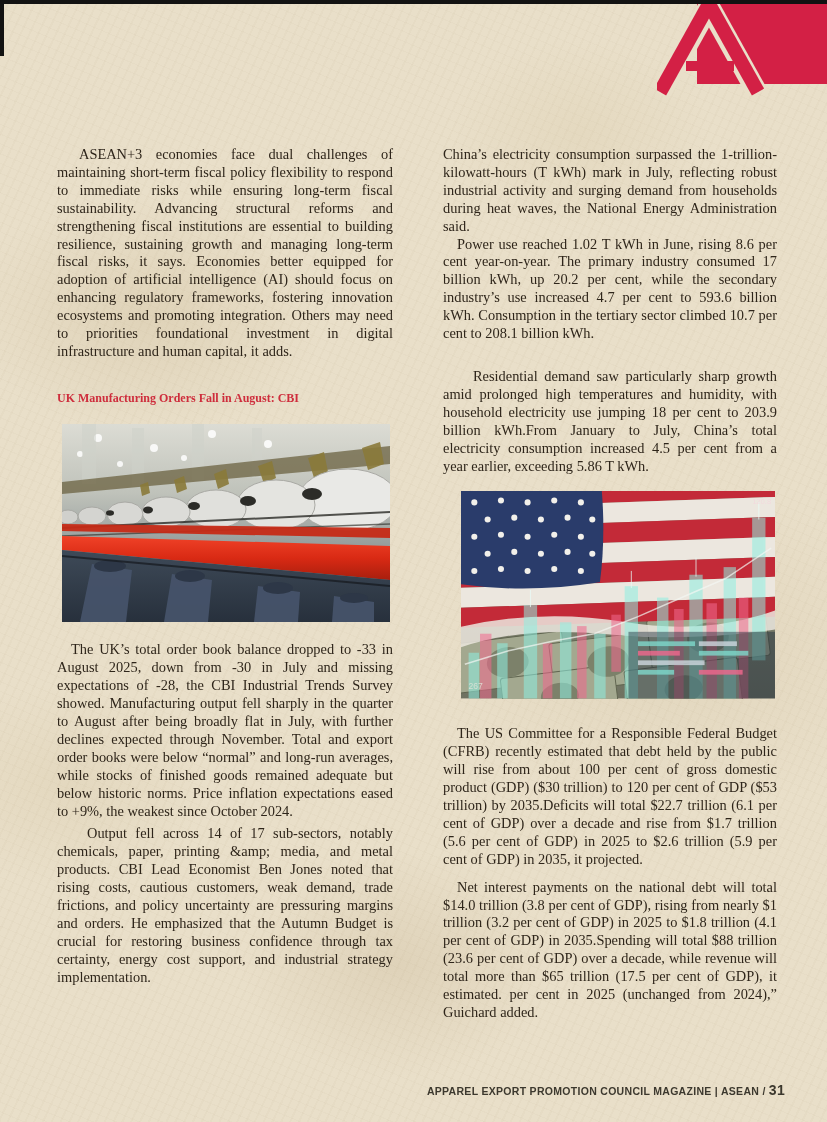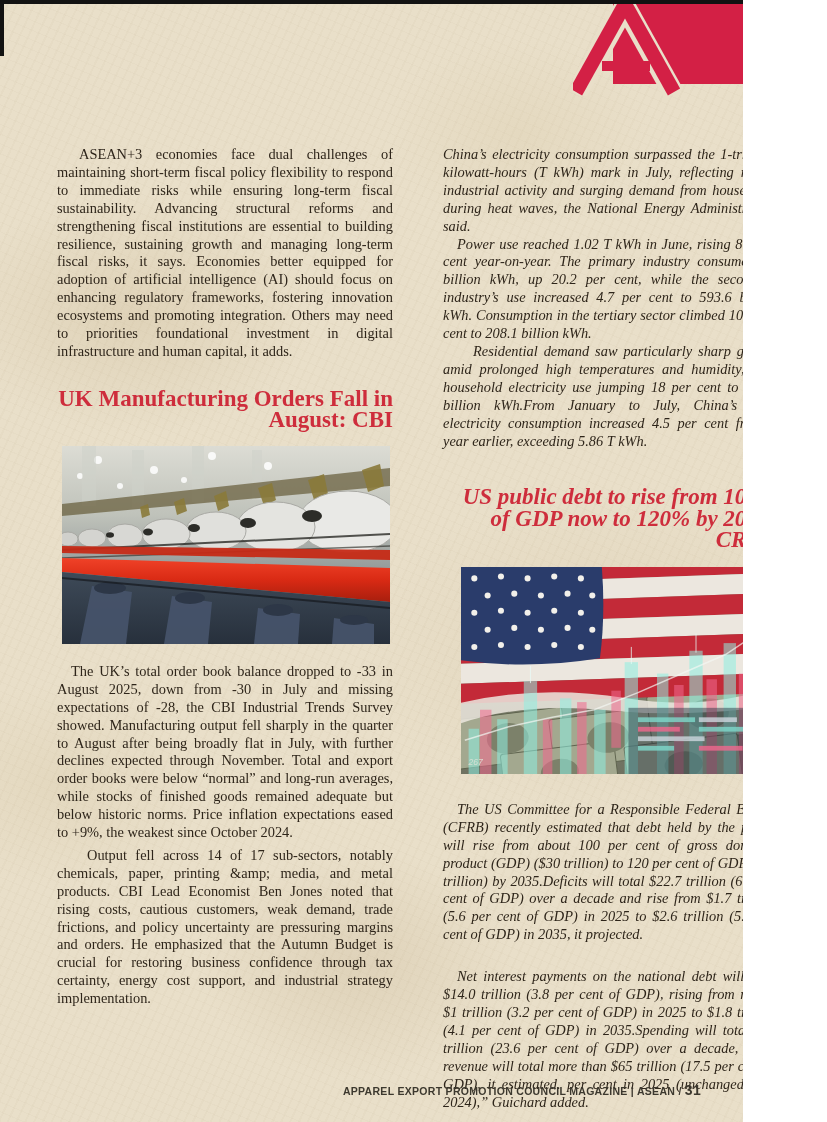--- a/index.html
+++ b/index.html
@@ -1,58 +1,58 @@
 <!DOCTYPE html>
 <html><head>
 <meta charset="utf-8">
 <style>
   * { margin:0; padding:0; box-sizing:border-box; }
   html,body { width:827px; }
   body { font-family:"Liberation Serif", serif; }
 
   .page {
-    position:relative; width:743px; height:1122px; overflow:hidden;
+    position:relative; width:827px; height:1122px; overflow:hidden;
     background-color:#e9dfc9;
     background-image:
       radial-gradient(ellipse 300px 200px at 18% 28%, rgba(197,178,140,0.28), transparent 60%),
       radial-gradient(ellipse 420px 270px at 82% 58%, rgba(200,182,146,0.22), transparent 60%),
       radial-gradient(ellipse 260px 190px at 48% 86%, rgba(190,170,135,0.24), transparent 60%),
       radial-gradient(ellipse 220px 160px at 70% 12%, rgba(214,199,164,0.26), transparent 60%),
       radial-gradient(ellipse 240px 170px at 8% 70%, rgba(205,188,150,0.2), transparent 60%),
       repeating-linear-gradient(115deg, rgba(160,140,100,0.045) 0 2px, transparent 2px 8px),
       repeating-linear-gradient(23deg, rgba(150,130,95,0.035) 0 1px, transparent 1px 9px);
   }
 
   .top-bar { position:absolute; left:0; top:0; width:827px; height:4px; background:#121212; }
   .left-bar { position:absolute; left:0; top:0; width:4px; height:56px; background:#121212; }
 
   .logo { position:absolute; top:4px; right:0; width:170px; height:92px; }
 
   .col { position:absolute; top:146px; font-size:14.4px; line-height:17.9px; color:#2e251a;
          text-align:justify; }
   .col-left  { left:57px;  width:336px; }
-  .col-right { left:443px; width:334px;font-style:italic; }
+  .col-right { left:443px; width:334px; }
 
   .para { text-align:justify; }
   .indent-sm { text-indent:14px; }
   .indent-md { text-indent:22px; }
-  .indent-lg { text-indent:30px; }
-
-  .headline { color:#ce2d3c; font-weight:bold; font-size:23px; line-height:21.5px;
-              text-align:right; }
+  .indent-lg { text-indent:30px;margin-top:25px; }
+
+  .headline { color:#ce2d3c; font-weight:bold; font-size:12px; line-height:21.5px;
+              text-align:left; }
   .col-left .headline.h1 { margin-top:27px; }
   .col-left .figure { margin-top:15px; }
   .col-left .para.p2 { margin-top:19px; }
   .col-left .para.p3 { margin-top:5px; }
   .col-left .headline.h2 { margin-top:18px; }
 
   .col-right .headline.h1 { margin-top:36px; }
   .col-right .figure { margin-top:16px;padding-left:16px; }
   .col-right .para.p4 { margin-top:16px; }
-  .col-right .para.p5 { margin-top:24px; }
+  .col-right .para.p5 { margin-top:10px; }
 
   .figure { position:relative; }
   .figure svg { display:block; }
   .fig-left  { width:328px; height:198px; margin-left:5px; }
   .fig-right { width:330px; height:218px; margin-left:2px; }
 
   .footer {
     position:absolute; top:1082px; right:42px;
     font-family:"Liberation Sans", sans-serif; font-weight:bold;
     font-size:10.5px; letter-spacing:0.3px; color:#3c382e;
@@ -178,21 +178,20 @@
     <p class="para p2 indent-sm">The UK’s total order book balance dropped to -33 in August 2025, down from -30 in July and missing expectations of -28, the CBI Industrial Trends Survey showed. Manufacturing output fell sharply in the quarter to August after being broadly flat in July, with further declines expected through November. Total and export order books were below “normal” and long-run averages, while stocks of finished goods remained adequate but below historic norms. Price inflation expectations eased to +9%, the weakest since October 2024.</p>
     <p class="para p3 indent-lg">Output fell across 14 of 17 sub-sectors, notably chemicals, paper, printing &amp;amp; media, and metal products. CBI Lead Economist Ben Jones noted that rising costs, cautious customers, weak demand, trade frictions, and policy uncertainty are pressuring margins and orders. He emphasized that the Autumn Budget is crucial for restoring business confidence through tax certainty, energy cost support, and industrial strategy implementation.</p>
 
   </div>
 
   <div class="col col-right">
     <p class="para p1">China’s electricity consumption surpassed the 1-trillion-kilowatt-hours (T kWh) mark in July, reflecting robust industrial activity and surging demand from households during heat waves, the National Energy Administration said.</p>
     <p class="para p2 indent-sm">Power use reached 1.02 T kWh in June, rising 8.6 per cent year-on-year. The primary industry consumed 17 billion kWh, up 20.2 per cent, while the secondary industry’s use increased 4.7 per cent to 593.6 billion kWh. Consumption in the tertiary sector climbed 10.7 per cent to 208.1 billion kWh.</p>
     <p class="para p3 indent-lg">Residential demand saw particularly sharp growth amid prolonged high temperatures and humidity, with household electricity use jumping 18 per cent to 203.9 billion kWh.From January to July, China’s total electricity consumption increased 4.5 per cent from a year earlier, exceeding 5.86 T kWh.</p>
 
-    <h2 class="headline h1">US public debt to rise from 100% of GDP now to 120% by 2035: CRFB</h2>
 
     <div class="figure fig-right">
       <svg viewBox="0 0 330 218">
         <defs>
           <linearGradient id="moneyG" x1="0" y1="0" x2="0" y2="1">
             <stop offset="0" stop-color="#8f927c"></stop>
             <stop offset="1" stop-color="#6f7261"></stop>
           </linearGradient>
         </defs>
 

